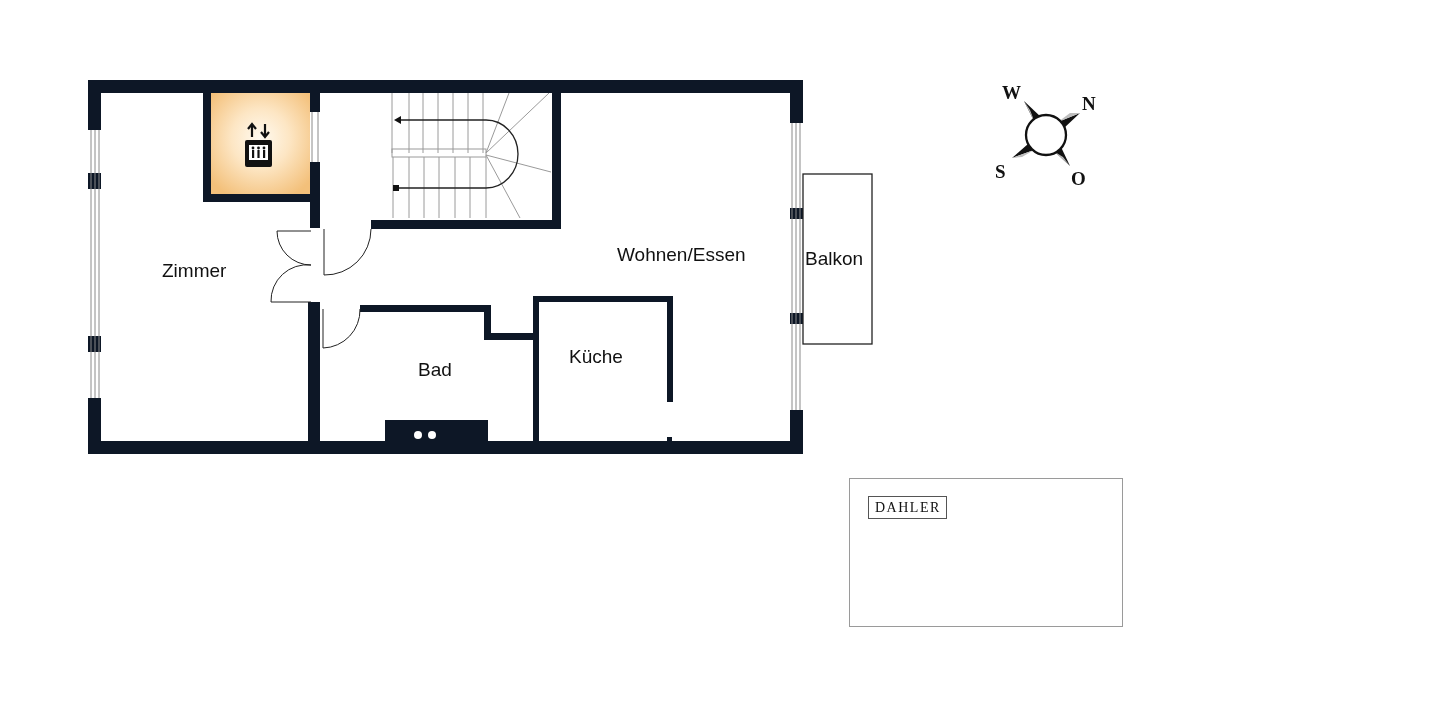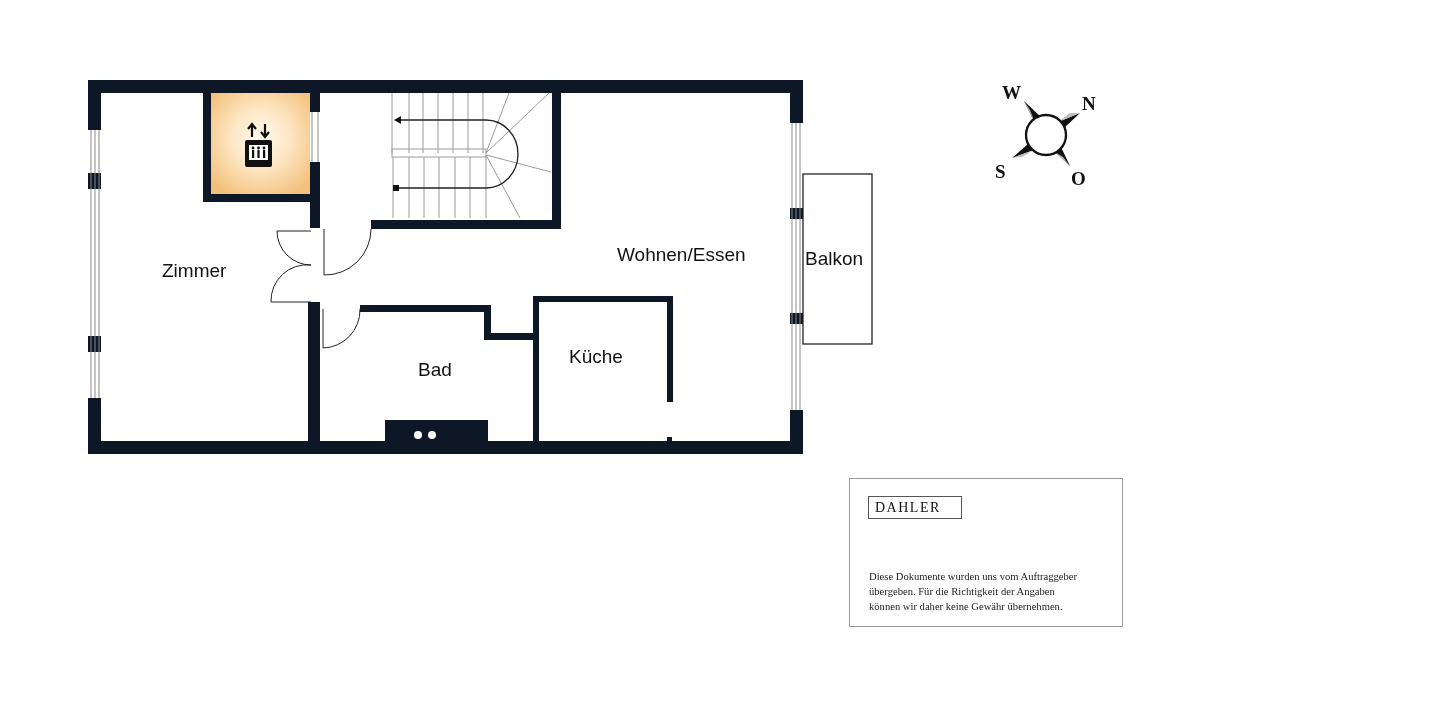--- a/index.html
+++ b/index.html
@@ -5,21 +5,21 @@
     html, body { margin: 0; padding: 0; background: #ffffff; }
     body { width: 1440px; height: 707px; position: relative; overflow: hidden; font-family: "Liberation Sans", sans-serif; }
     #plan { position: absolute; left: 0; top: 0; }
     .room-label { font-family: "Liberation Sans", sans-serif; font-size: 19px; fill: #111111; }
     .compass-letter { font-family: "Liberation Serif", serif; font-weight: bold; font-size: 19px; fill: #111111; }
     .info-box {
       position: absolute; left: 849px; top: 478px; width: 274px; height: 149px;
       border: 1px solid #9a9a9a; box-sizing: border-box; background: #ffffff;
     }
     .brand {
-      position: absolute; left: 18px; top: 17px; padding: 2px 20px 1px 6px;
+      position: absolute; left: 18px; top: 17px; padding: 2px 5px 1px 6px;
       border: 1px solid #555555; font-family: "Liberation Serif", serif;
       font-size: 14px; letter-spacing: 1.5px; color: #111111; line-height: 18px;
     }
     .disclaimer {
       position: absolute; left: 19px; top: 90px; width: 245px;
       font-family: "Liberation Serif", serif; font-size: 10.6px; line-height: 15px; color: #222222;
     }
   </style>
 </head>
 <body>
@@ -185,18 +185,13 @@
     <circle cx="1046" cy="135" r="20" fill="#ffffff" stroke="#111" stroke-width="2.3"></circle>
     <text class="compass-letter" x="1002" y="99">W</text>
     <text class="compass-letter" x="1082" y="110">N</text>
     <text class="compass-letter" x="995" y="178">S</text>
     <text class="compass-letter" x="1071" y="185">O</text>
   </g>
 </svg>
 
 <div class="info-box">
   <div class="brand">DAHLER</div>
-  <div class="disclaimer">
-    <div>Diese Dokumente wurden uns vom Auftraggeber</div>
-    <div>übergeben. Für die Richtigkeit der Angaben</div>
-    <div>können wir daher keine Gewähr übernehmen.</div>
-  </div>
 </div>
 
 </body></html>

